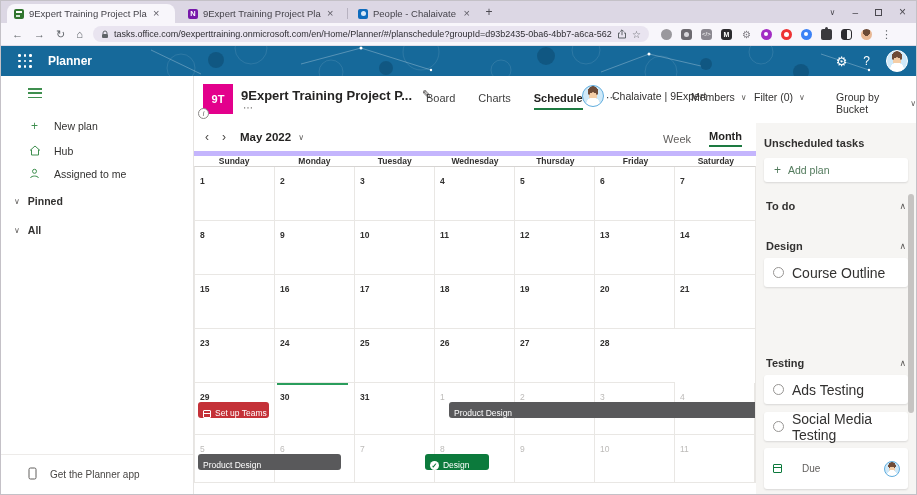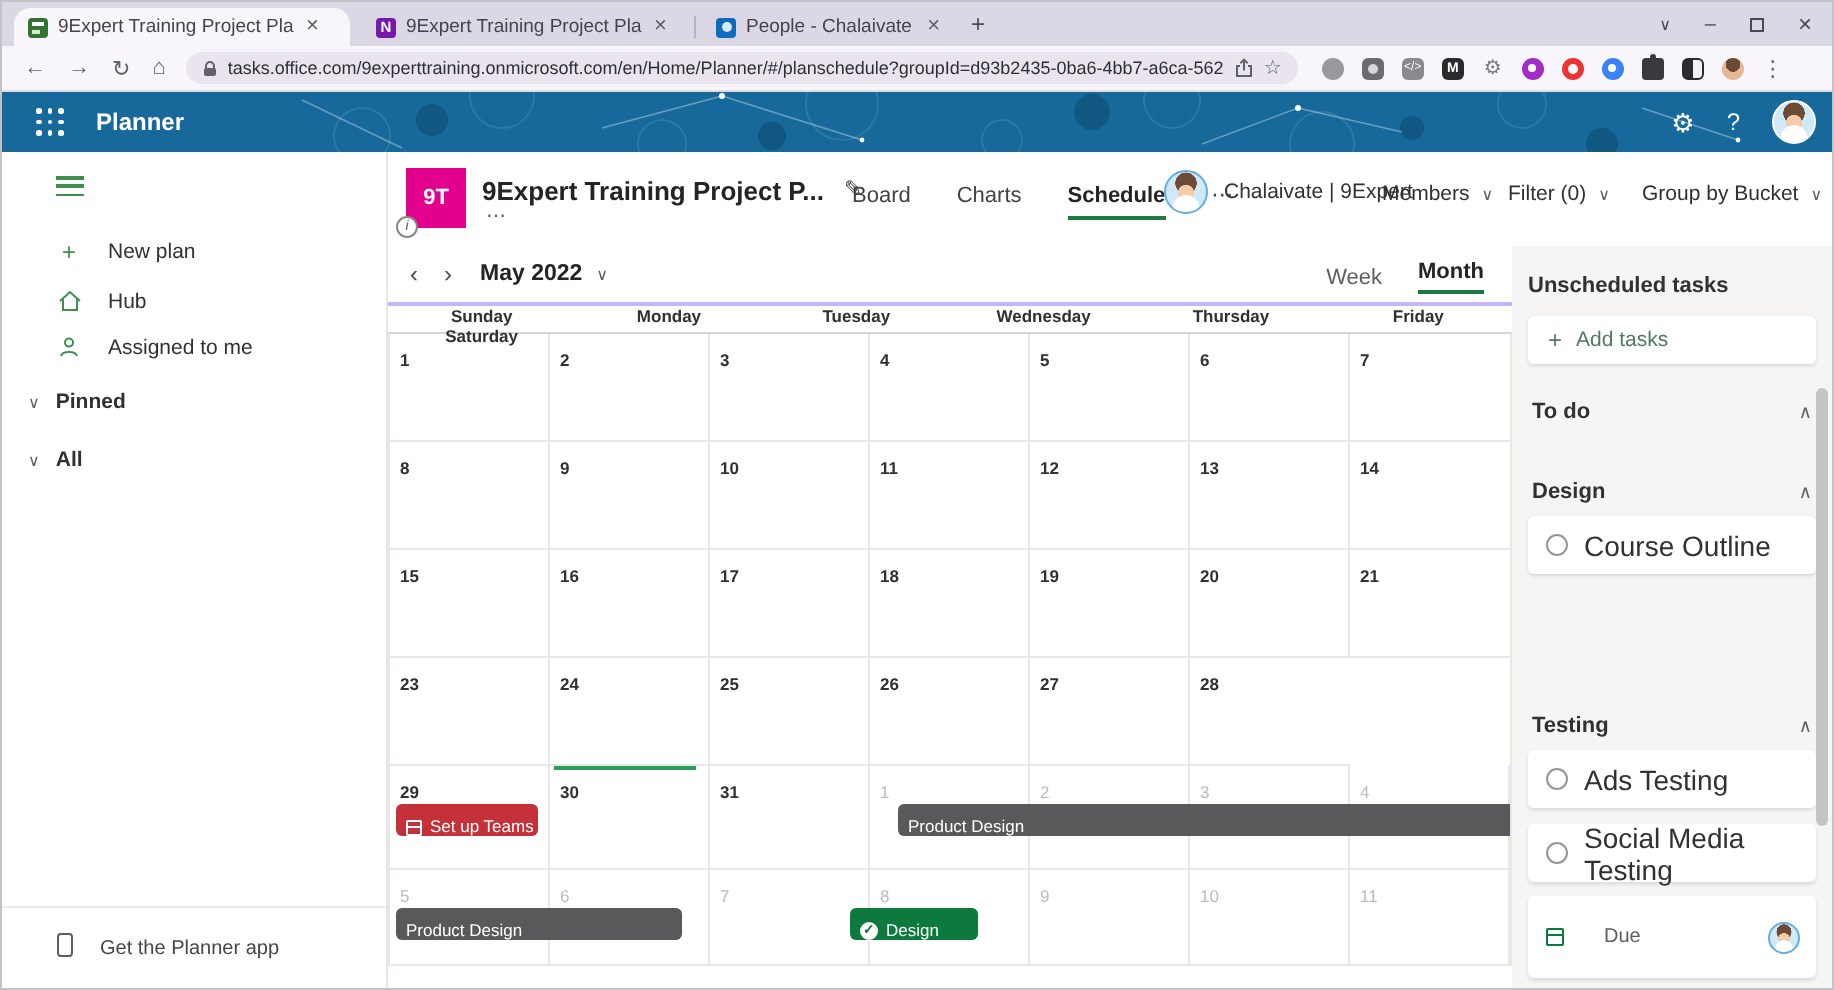--- a/index.html
+++ b/index.html
@@ -93,21 +93,21 @@
 .hmenu .chev{font-size:8px;color:#605e5c}
 
 .calendar{position:absolute;top:122px;left:193px;width:562px;height:360px;background:#fff}
 .cal-toolbar{height:28px;display:flex;align-items:center;padding:0 14px 0 8px;gap:7px}
 .cal-toolbar .nav{font-size:12px;color:#484644;padding:0 3px}
 .cal-toolbar .mlabel{font-size:11.5px;font-weight:bold;color:#252423;margin-left:4px}
 .cal-toolbar .chev{font-size:8px;color:#605e5c}
 .view-toggle{margin-left:auto;display:flex;gap:18px;font-size:11px;color:#605e5c;align-items:flex-end}
 .vt-active{font-weight:bold;color:#252423;position:relative;padding-bottom:3px}
 .vt-active:after{content:"";position:absolute;left:0;right:0;bottom:-2px;height:2px;background:#1d7a41}
-.day-head{height:15px;display:grid;grid-template-columns:repeat(6,1fr);border-top:2px solid #c4b5fd}
+.day-head{height:15px;display:grid;grid-template-columns:repeat(7,1fr);border-top:5px solid #c4b5fd}
 .day-head span{font-size:8.5px;font-weight:bold;color:#323130;text-align:center}
 .cal-grid{border-left:1px solid #e9e7e4;border-right:1px solid #e9e7e4;border-top:1px solid #d6d4d2}
 .week{position:relative;display:grid;grid-template-columns:repeat(7,1fr)}
 .cell{border-right:1px solid #e9e7e4;border-bottom:1px solid #e9e7e4;padding:3px 0 0 5px}
 .cell:last-child{border-right:none}
 .dnum{font-size:8.5px;font-weight:bold;color:#323130}
 .cell.muted .dnum{color:#bdbbb9;font-weight:normal}
 .today-line{position:absolute;top:0;left:calc(14.2857% + 2px);width:calc(14.2857% - 9px);height:2px;background:#2a9d5c}
 .event{position:absolute;top:19px;height:16px;border-radius:3px;color:#fff;font-size:8.5px;display:flex;align-items:flex-end;gap:4px;padding:0 5px;white-space:nowrap;overflow:hidden}
 .ev-red{left:3px;width:calc(14.2857% - 9px);background:#c43138}
@@ -320,21 +320,21 @@
       <span>Chalaivate | 9Expert</span>
     </div>
     <div class="hmenu" style="left:497px">
       <span>Members</span>
       <span class="chev">∨</span>
     </div>
     <div class="hmenu" style="left:560px">
       <span>Filter (0)</span>
       <span class="chev">∨</span>
     </div>
-    <div class="hmenu" style="left:627px">
+    <div class="hmenu" style="left:642px">
       <span>Group by Bucket</span>
       <span class="chev">∨</span>
     </div>
   </div>
 
   <div class="calendar">
     <div class="cal-toolbar">
       <span class="nav">‹</span>
       <span class="nav">›</span>
       <span class="mlabel">May 2022</span>
@@ -422,21 +422,21 @@
           <span>Design</span>
         </div>
       </div>
     </div>
   </div>
 
   <div class="rightpanel">
     <div class="rp-title">Unscheduled tasks</div>
     <div class="card addtask">
       <span class="plus">+</span>
-      <span>Add tasks</span>
+      <span>Add plan</span>
     </div>
     <div class="sp"></div>
     <div class="bucket-head">
       <span>To do</span>
       <span class="chev">∧</span>
     </div>
     <div style="height:20px"></div>
     <div class="bucket-head">
       <span>Design</span>
       <span class="chev">∧</span>

